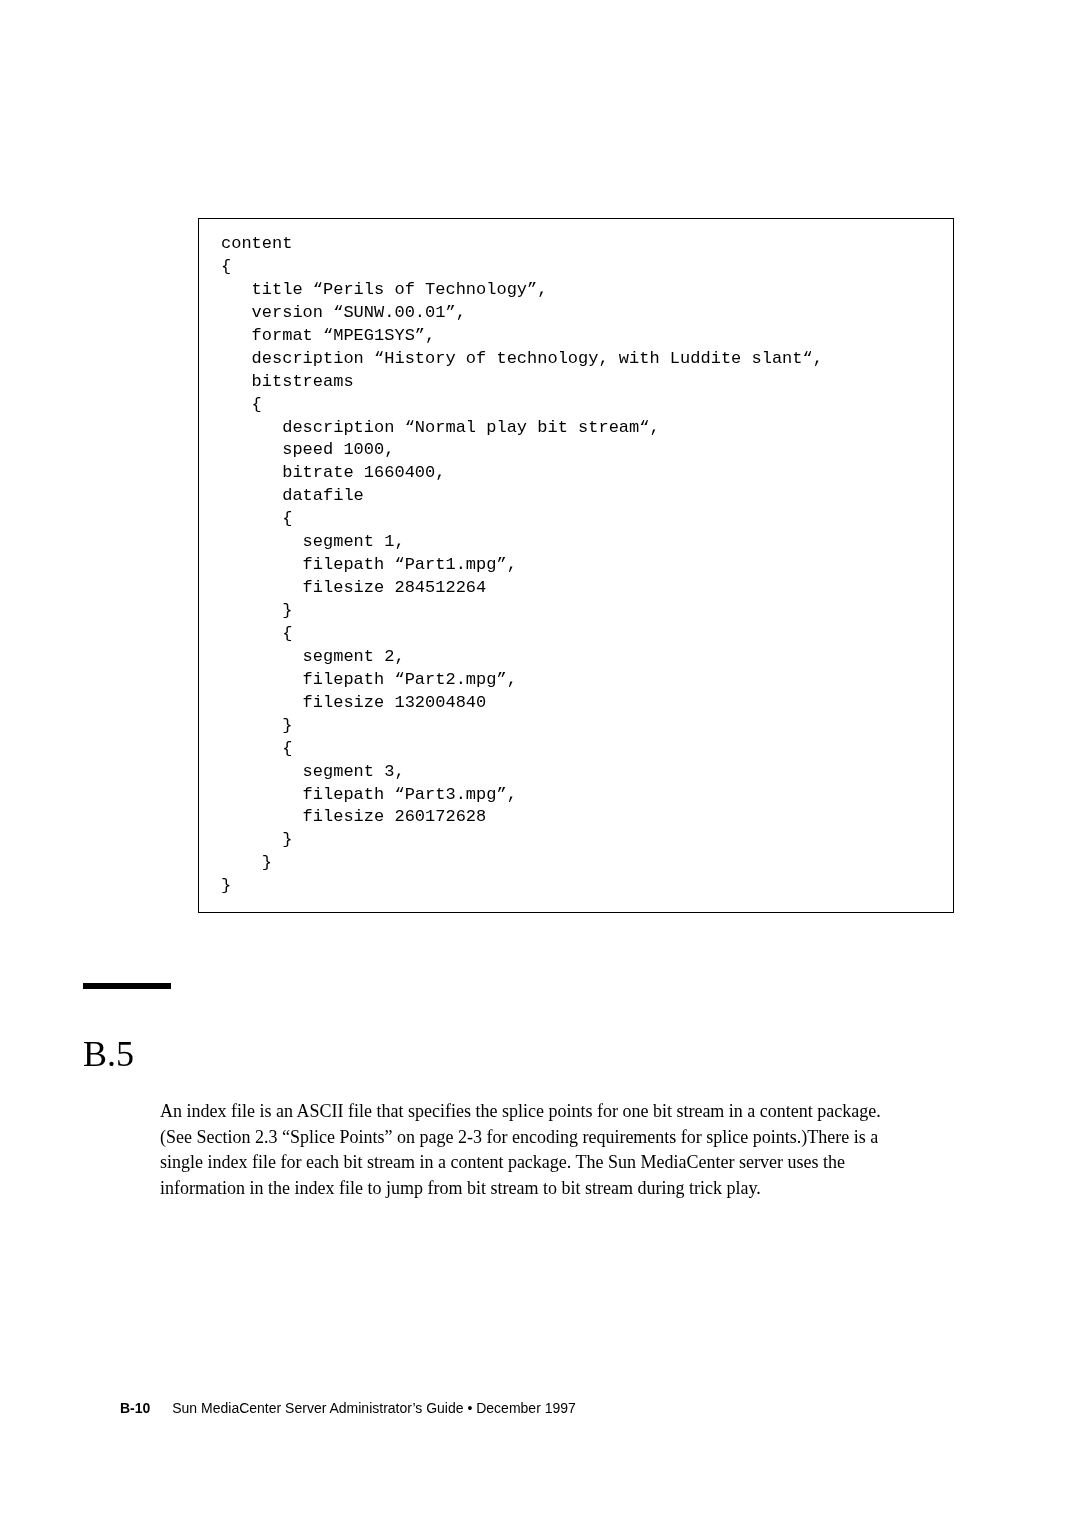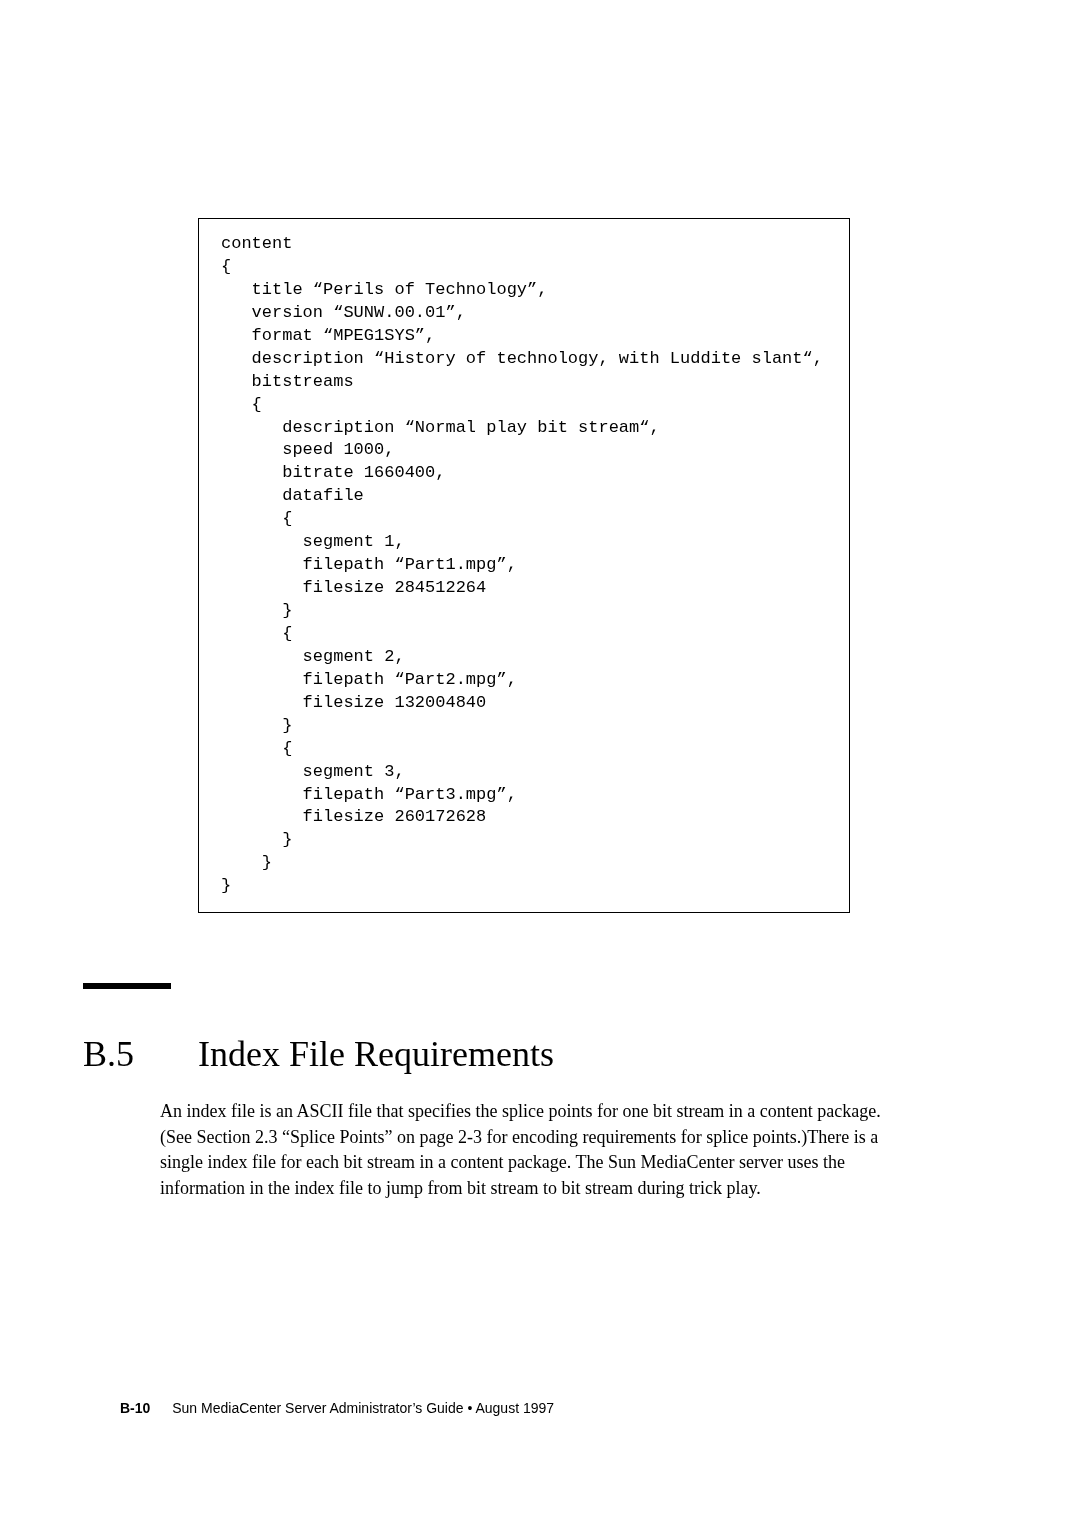--- a/index.html
+++ b/index.html
@@ -16,21 +16,21 @@
   }
   .intro {
     font-size: 18px;
     margin-left: 78px;
     margin-bottom: 28px;
   }
   .codebox {
     margin-left: 78px;
     border: 1px solid #000;
     padding: 14px 22px 14px 22px;
-    width: 652px;
+    width: 756px;
   }
   .codebox pre {
     font-family: "Courier New", Courier, monospace;
     font-size: 17px;
     line-height: 1.35;
     white-space: pre;
   }
   .section-rule {
     margin-top: 70px;
     margin-bottom: 6px;
@@ -109,23 +109,22 @@
         filesize 260172628
       }
     }
 }</pre>
   </div>
 
   <div class="section-rule"></div>
 
   <div class="section-head">
     <div class="section-num">B.5</div>
-    <div class="section-title">Index File Requirements</div>
   </div>
 
   <p class="bodytext">An index file is an ASCII file that specifies the splice points for one bit stream in a content package. (See Section 2.3 “Splice Points” on page 2-3 for encoding requirements for splice points.)There is a single index file for each bit stream in a content package. The Sun MediaCenter server uses the information in the index file to jump from bit stream to bit stream during trick play.</p>
 
 </div>
 
 <div class="footer">
   <span class="pagenum">B-10</span>
-  <span>Sun MediaCenter Server Administrator’s Guide • August 1997</span>
+  <span>Sun MediaCenter Server Administrator’s Guide • December 1997</span>
 </div>
 
 </body></html>

